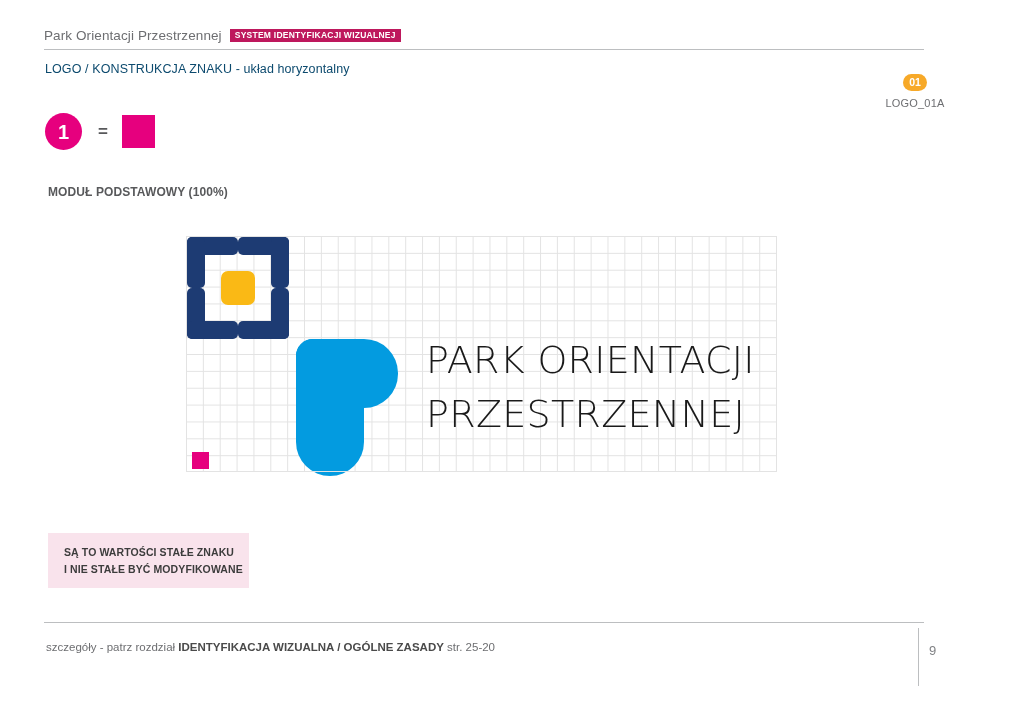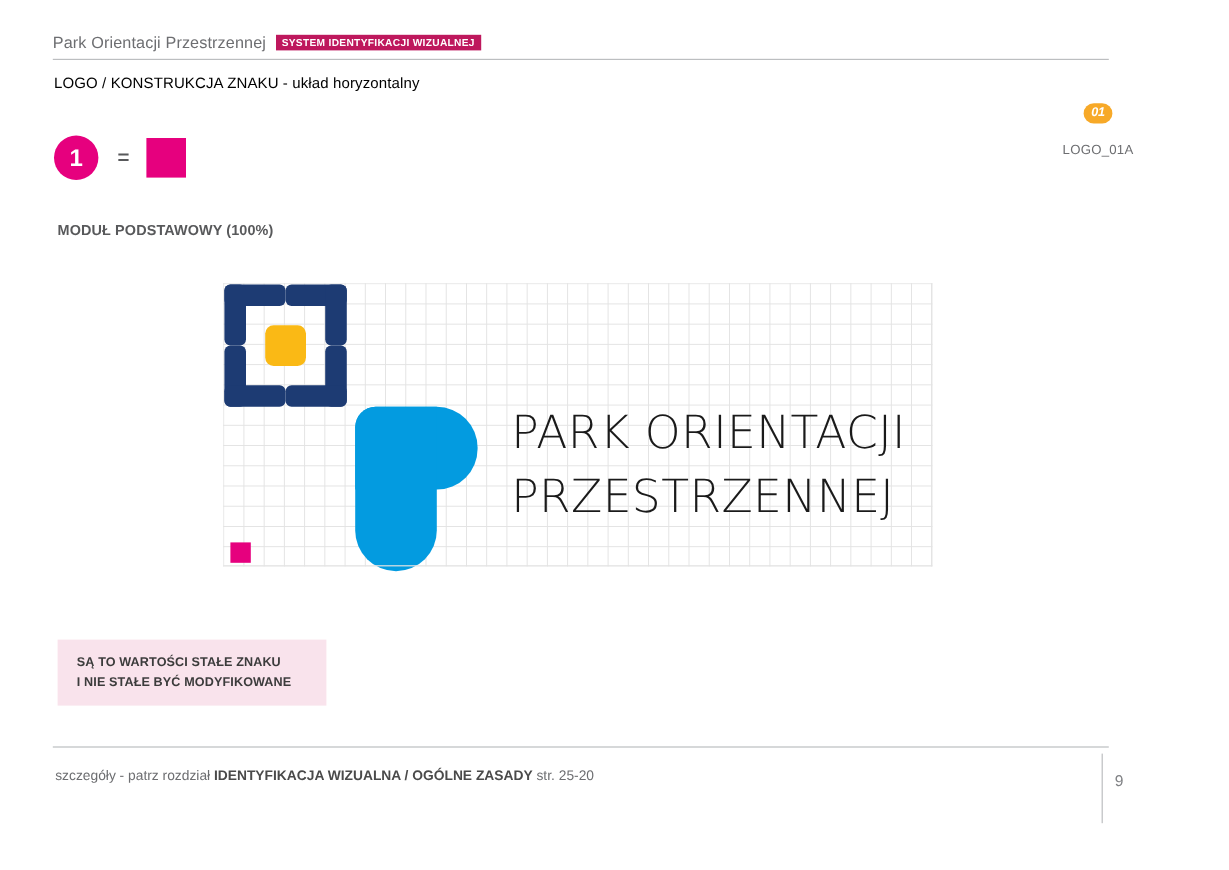--- a/index.html
+++ b/index.html
@@ -50,21 +50,21 @@
     height: 1px;
     background: #bcbec0;
   }
 
   
   .subtitle {
     position: absolute;
     left: 45px;
     top: 62px;
     font-size: 12.5px;
-    color: #000000;
+    color: #0c4a6e;
     letter-spacing: 0.1px;
   }
 
   
   .badge-block {
     position: absolute;
     left: 880px;
     top: 70px;
     width: 70px;
     text-align: center;
@@ -72,23 +72,22 @@
   .badge-circle {
     width: 24px;
     height: 17px;
     border-radius: 9px;
     background: #f7a928;
     color: #ffffff;
     font-size: 10.5px;
     font-weight: bold;
     line-height: 17px;
     text-align: center;
-    margin: 16px auto;
+    margin: 4px auto;
     letter-spacing: -0.2px;
-    font-style: italic;
   }
   .badge-label {
     margin-top: 6px;
     font-size: 11px;
     color: #6d6e71;
     letter-spacing: 0.2px;
   }
 
   
   .module-row {
@@ -187,21 +186,21 @@
     letter-spacing: 0.3px;
     color: #1a1a1a;
     white-space: pre;
   }
 
   
   .note-box {
     position: absolute;
     left: 48px;
     top: 533px;
-    width: 224px;
+    width: 201px;
     height: 55px;
     background: #f9e3ec;
     display: flex;
     flex-direction: column;
     justify-content: center;
     padding-left: 16px;
     box-sizing: border-box;
   }
   .note-line {
     font-size: 10.5px;

